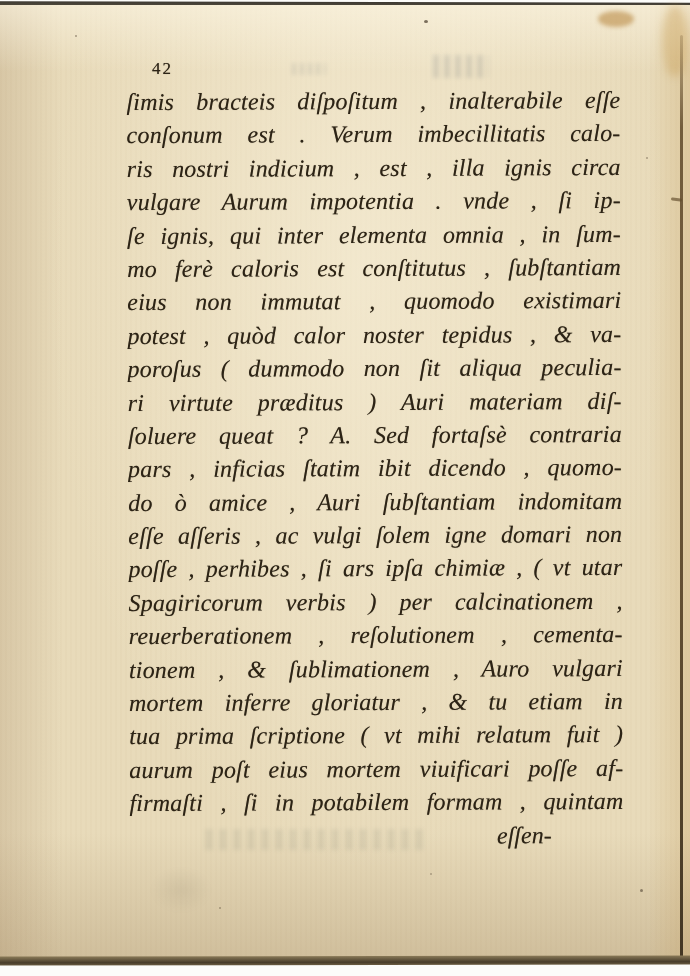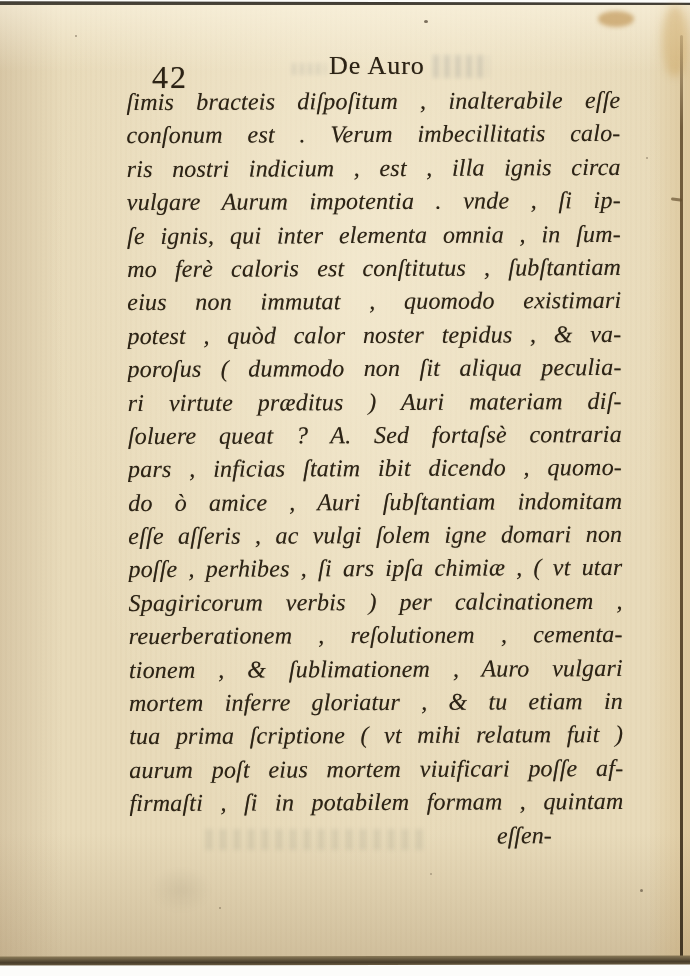--- a/index.html
+++ b/index.html
@@ -62,21 +62,21 @@
     position: absolute;
     left: 671px; top: 193px;
     width: 11px; height: 3px;
     background: rgba(96,74,42,0.65);
     transform: rotate(8deg);
     border-radius: 2px;
   }
   .header-pagenum {
     position: absolute;
     left: 152px; top: 54px;
-    font-size: 32px;
+    font-size: 17px;
     color: #2c2315;
     letter-spacing: 2px;
     text-shadow: 0 0 0.7px rgba(44,35,21,0.55);
   }
   .header-title {
     position: absolute;
     left: 329px; top: 46px;
     font-size: 26px;
     color: #2c2315;
     letter-spacing: 1px;
@@ -168,21 +168,20 @@
   .speck-6 { left: 430px; top: 868px; width: 2px; height: 2px; opacity: 0.35; }
 </style>
 </head>
 <body>
 
 <div class="scan">
   <div class="top-strip"></div>
 
   <div class="page">
     <span class="header-pagenum">42</span>
-    <span class="header-title">De Auro</span>
 
     <div class="ghost ghost-header-1"></div>
     <div class="ghost ghost-header-2"></div>
 
     <div class="text-block">
       <div class="line">ſimis bracteis diſpoſitum , inalterabile eſſe</div>
       <div class="line">conſonum est . Verum imbecillitatis calo-</div>
       <div class="line">ris nostri indicium , est , illa ignis circa</div>
       <div class="line">vulgare Aurum impotentia . vnde , ſi ip-</div>
       <div class="line">ſe ignis, qui inter elementa omnia , in ſum-</div>

